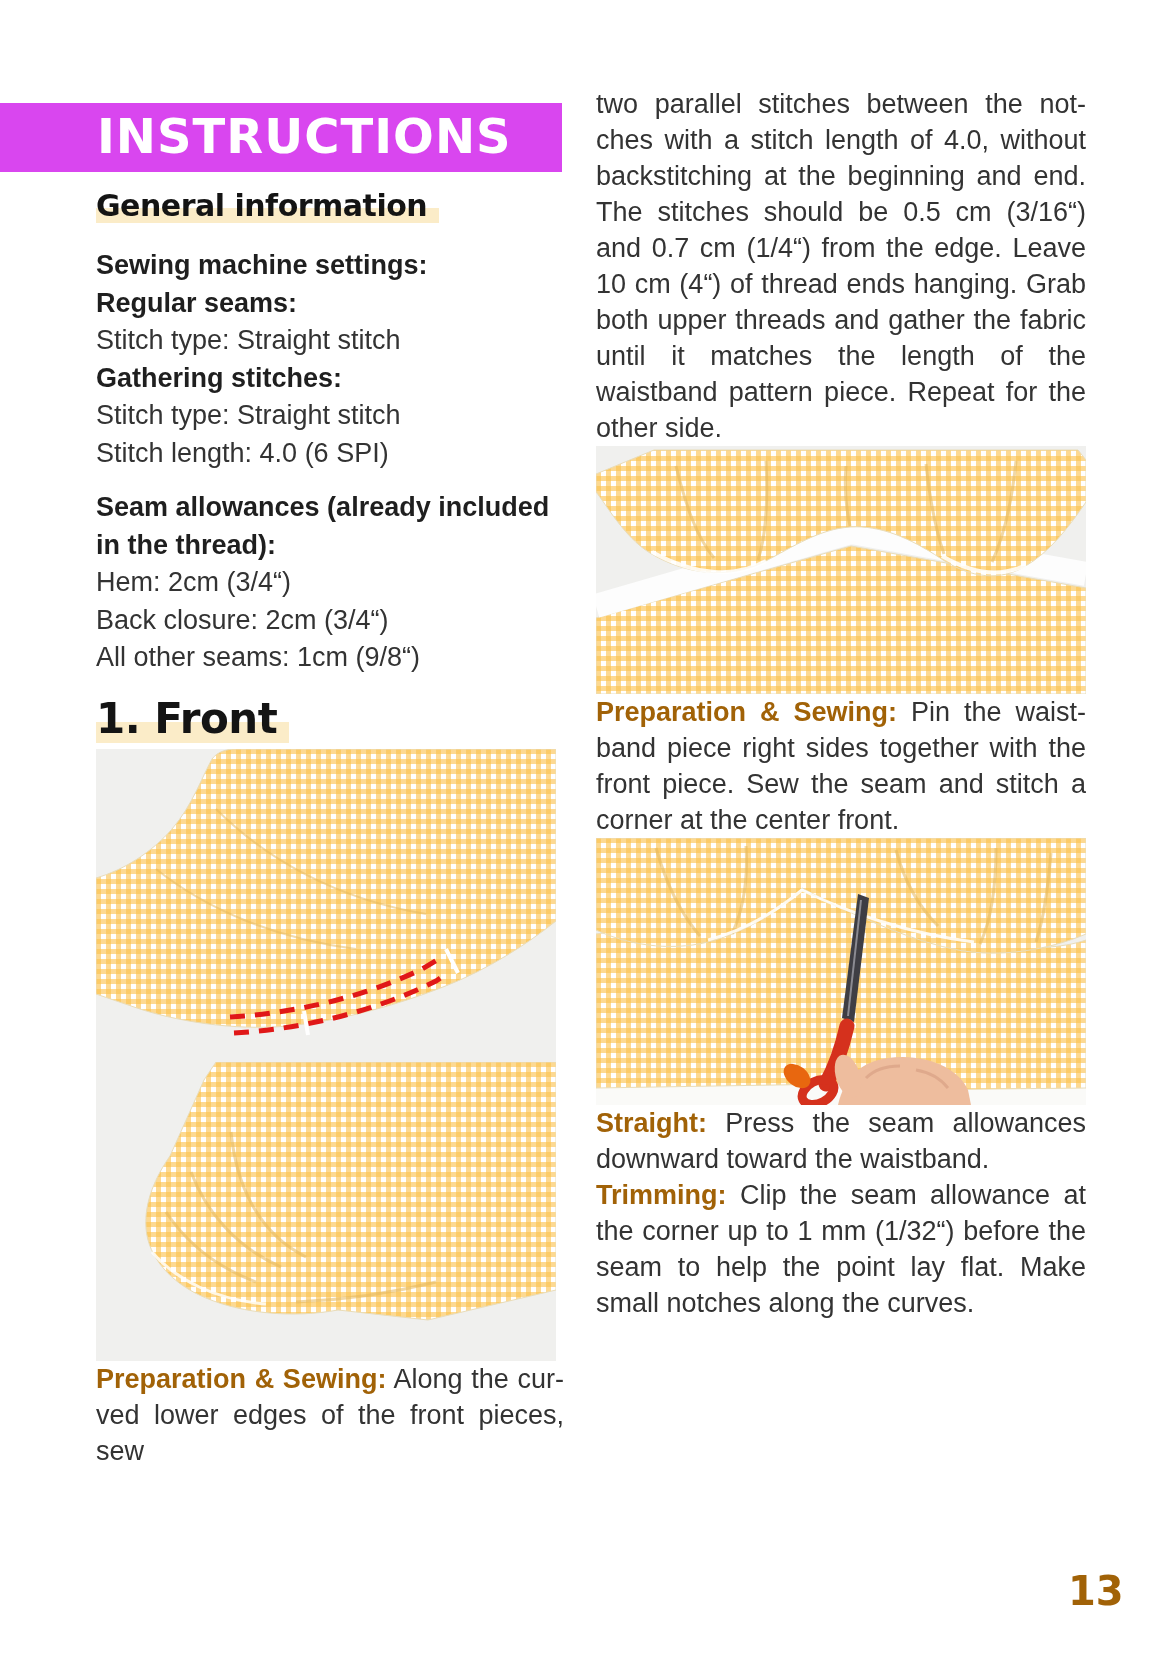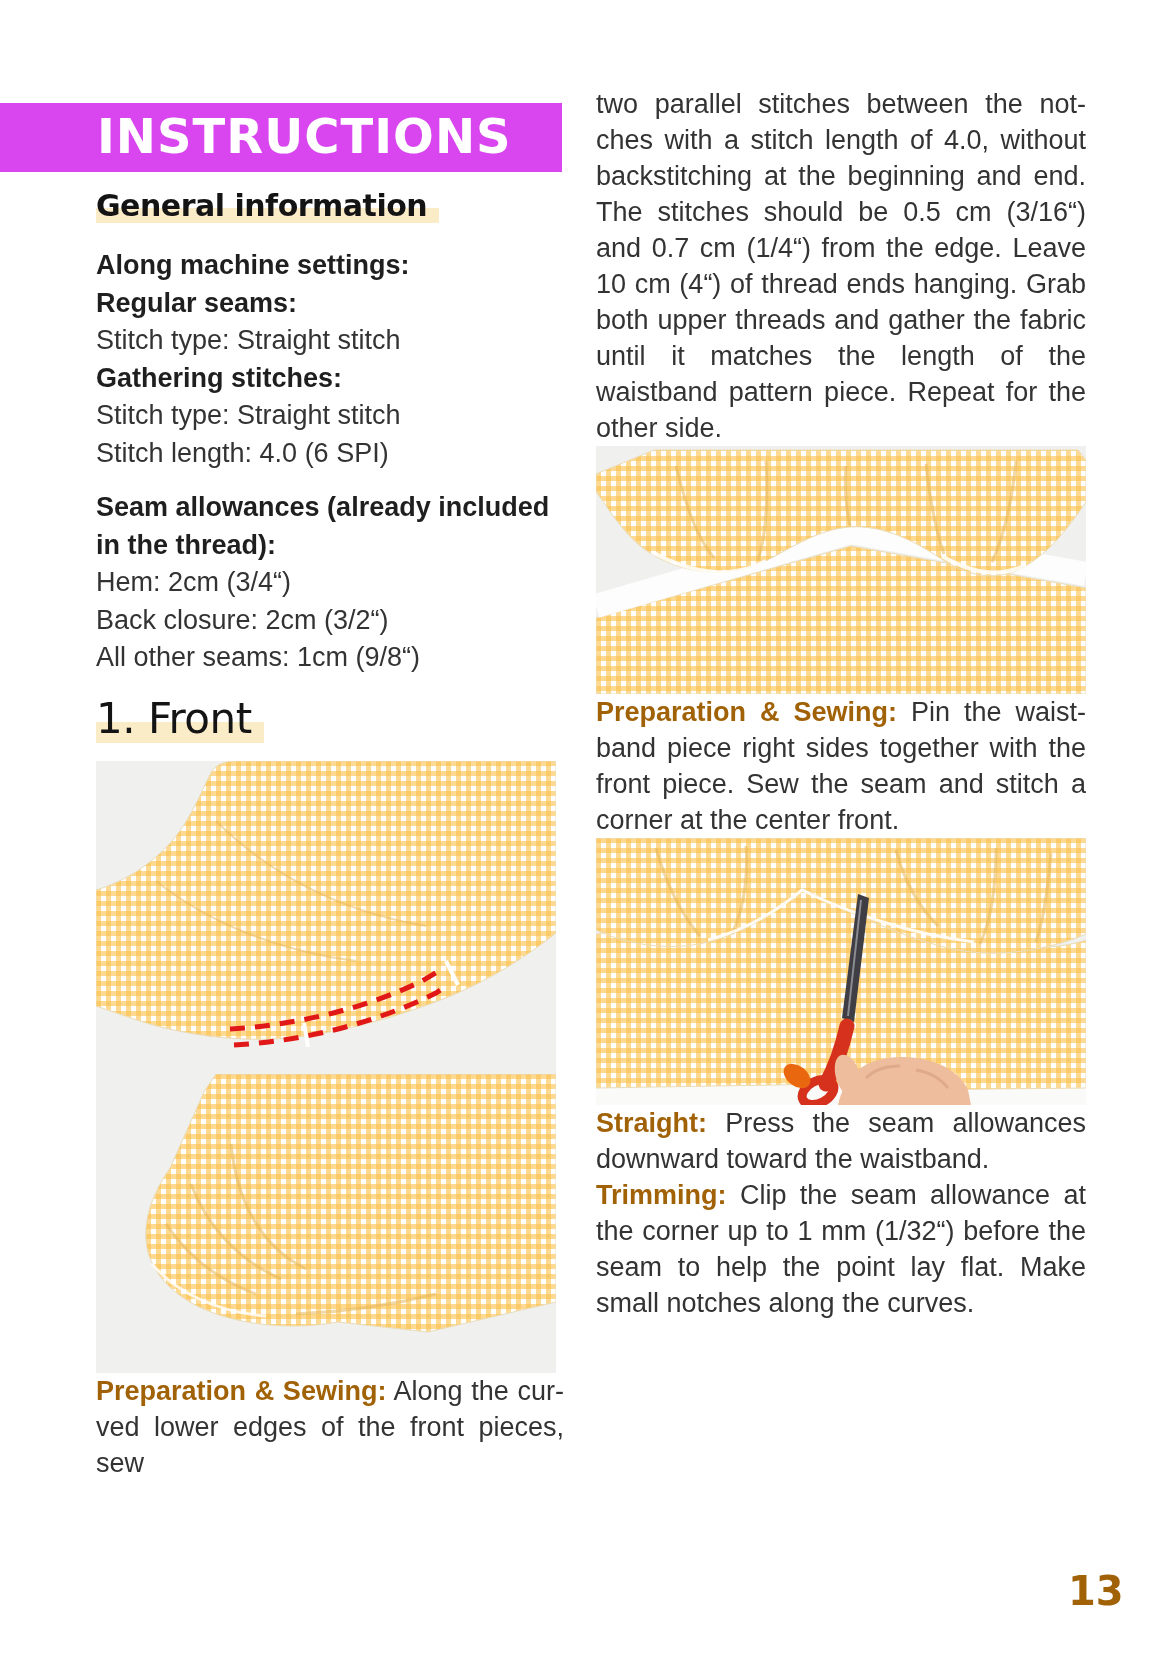--- a/index.html
+++ b/index.html
@@ -15,21 +15,21 @@
     color:#ffffff; letter-spacing:1px; white-space:nowrap;
   }
   .col-left  { position:absolute; left:96px;  top:182px; width:468px; }
   .col-right { position:absolute; left:596px; top:86px;  width:490px; }
 
   .h-general {
     margin:0; font-family:"DejaVu Sans",sans-serif; font-weight:bold;
     font-size:30px; line-height:48px; color:#141414; letter-spacing:-0.5px;
   }
   .h-front {
-    margin:16px 0 16px 0; font-family:"DejaVu Sans",sans-serif; font-weight:normal;
+    margin:16px 0 4px 0; font-family:"DejaVu Sans",sans-serif; font-weight:bold;
     font-size:42px; line-height:52px; color:#141414; letter-spacing:-0.5px;
   }
   .hl { background:linear-gradient(to bottom, rgba(0,0,0,0) 58%, #fbecc8 58%); padding-right:12px; }
 
   p.line { margin:0; font-size:27px; line-height:37.5px; color:#333; }
   p.line.b { font-weight:bold; color:#1f1f1f; }
   .blk { margin-top:17px; }
 
   p.body { margin:0; font-size:27px; line-height:36px; color:#333; text-align:justify; }
   p.body strong { color:#a16207; }
@@ -66,32 +66,32 @@
   <div class="banner">
     <span class="banner-text">INSTRUCTIONS</span>
   </div>
 
   <div class="col-left">
     <h1 class="h-general">
       <span class="hl">General information</span>
     </h1>
 
     <div class="blk">
-      <p class="line b">Along machine settings:</p>
+      <p class="line b">Sewing machine settings:</p>
       <p class="line b">Regular seams:</p>
       <p class="line">Stitch type: Straight stitch</p>
       <p class="line b">Gathering stitches:</p>
       <p class="line">Stitch type: Straight stitch</p>
       <p class="line">Stitch length: 4.0 (6 SPI)</p>
     </div>
 
     <div class="blk">
       <p class="line b">Seam allowances (already included in the thread):</p>
       <p class="line">Hem: 2cm (3/4“)</p>
-      <p class="line">Back closure: 2cm (3/2“)</p>
+      <p class="line">Back closure: 2cm (3/4“)</p>
       <p class="line">All other seams: 1cm (9/8“)</p>
     </div>
 
     <h1 class="h-front">
       <span class="hl">1. Front</span>
     </h1>
 
     <figure class="photo ph-l1" aria-label="Yellow gingham front piece with red dashed gathering stitch lines along curved lower edge">
       <svg viewBox="0 0 460 313" width="460" height="313">
         <rect width="460" height="313" fill="#f0f0ee"></rect>

